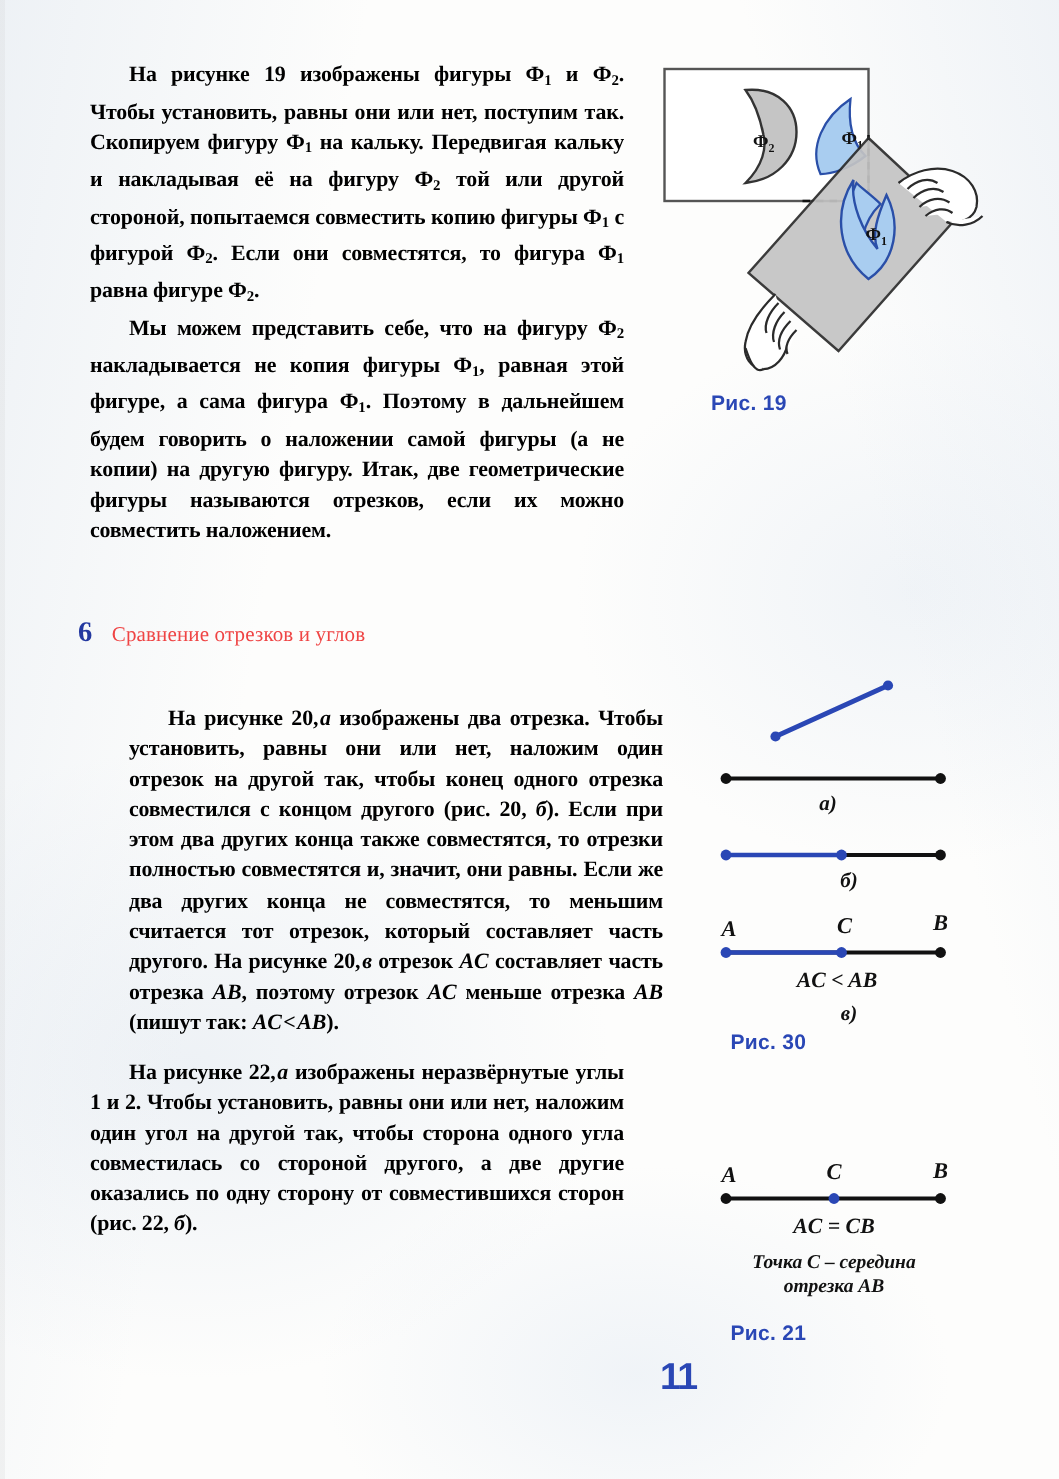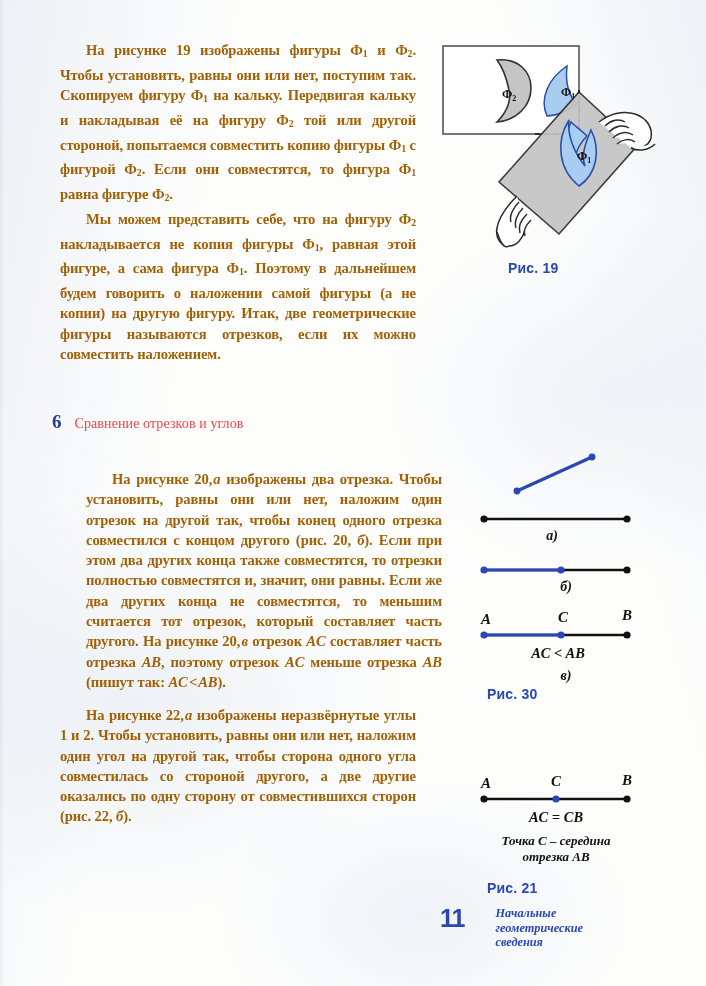--- a/index.html
+++ b/index.html
@@ -49,21 +49,21 @@
   }
   .para {
     font-family: "Liberation Serif", serif;
     font-size: 14.6px;
     line-height: 20.3px;
     text-align: justify;
     text-indent: 26px;
     margin: 0 0 0 0;
     font-weight: 700;
     letter-spacing: -0.1px;
-    color: #a16207;
+    color: #000000;
   }
   .para + .para { margin-top: 0px; }
   .para b, .bold { font-weight: 900; }
   .it { font-style: italic; }
   sub { font-size: 0.68em; vertical-align: -0.25em; }
 
   
   .section-head {
     position: absolute;
     left: 52px;
@@ -108,21 +108,21 @@
   .figcap {
     font-family: "Liberation Sans", sans-serif;
     font-weight: 700;
     font-size: 14px;
     color: #2a47b5;
     letter-spacing: 0.2px;
   }
 
   
   #fig19 { position: absolute; left: 439px; top: 36px; width: 260px; height: 250px; z-index: 2; }
-  #fig19cap { position: absolute; left: 508px; top: 260px; z-index: 3; }
+  #fig19cap { position: absolute; left: 474px; top: 260px; z-index: 3; }
 
   
   #fig20 { position: absolute; left: 470px; top: 452px; width: 220px; height: 235px; z-index: 2; }
   #fig20cap { position: absolute; left: 487px; top: 686px; z-index: 3; }
 
   
   #fig21 { position: absolute; left: 470px; top: 772px; width: 220px; height: 105px; z-index: 2; }
   #fig21cap { position: absolute; left: 487px; top: 880px; z-index: 3; }
 
   .seglabel {
@@ -321,20 +321,15 @@
       <circle cx="157" cy="27" r="3.6" fill="#111111"></circle>
       <text x="86" y="50" class="relexpr" text-anchor="middle">AC = CB</text>
       <text x="86" y="73" class="capnote" text-anchor="middle">Точка C – середина</text>
       <text x="86" y="89" class="capnote" text-anchor="middle">отрезка AB</text>
     </svg>
   </div>
   <div id="fig21cap" class="figcap">Рис. 21</div>
 
   <div id="footer">
     <div id="pagenum">11</div>
-    <div id="footer-title">
-      <div>Начальные</div>
-      <div>геометрические</div>
-      <div>сведения</div>
-    </div>
   </div>
 
 </div>
 
 </body></html>

